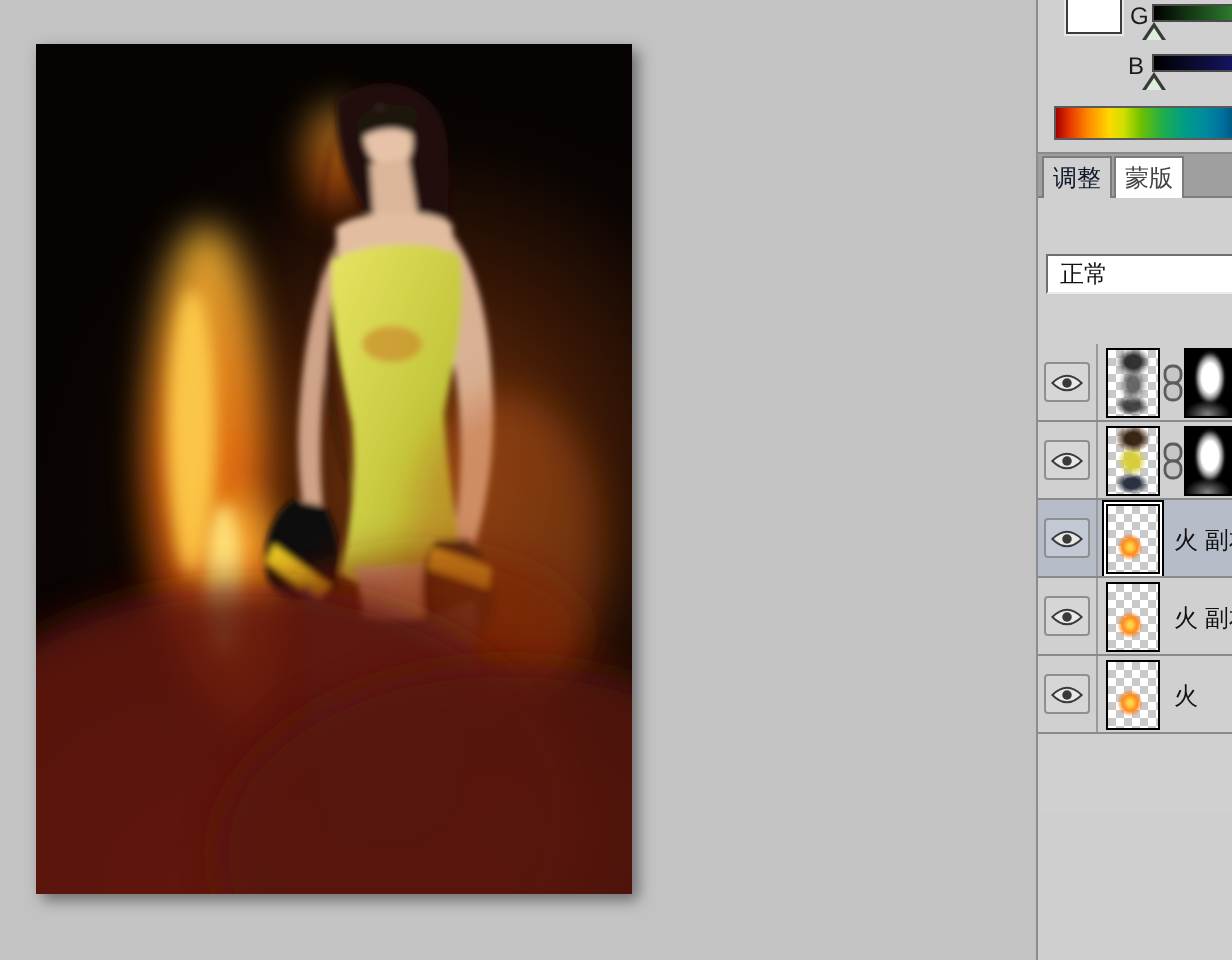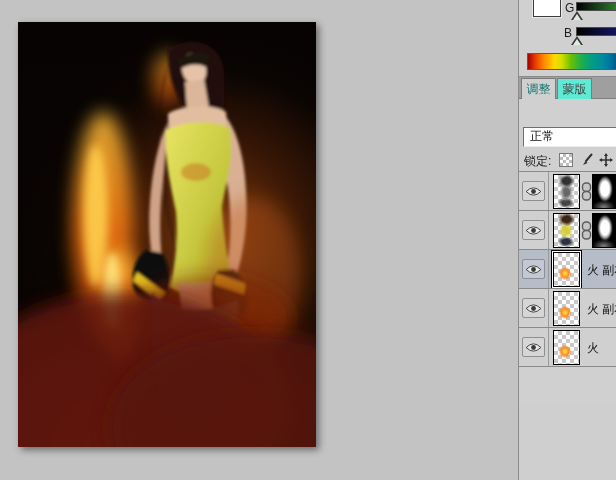--- a/index.html
+++ b/index.html
@@ -39,28 +39,28 @@
   .spectrum { position:absolute; left:8px; top:53px; width:90px; height:17px;
     border:1px solid #5a5a5a; border-right:none;
     background:linear-gradient(to right,#a50000 0%,#e83a00 8%,#ff8a00 18%,#ffd800 30%,#cfe000 38%,#6cc000 48%,#1fae4e 60%,#009d86 72%,#008a9e 84%,#006f9e 94%,#00557e 100%); }
 
   
   .tabstrip { position:absolute; left:0; width:98px; height:23px; background:#9f9f9f;
     border-top:1px solid #8a8a8a; border-bottom:1px solid #7e7e7e; }
   .tabstrip-adjust { top:76px; }
   .tabstrip-layers { top:100px; }
   .tab { position:absolute; top:1px; height:21px; line-height:21px; text-align:center;
-    font-size:12px; color:#444; background:#5eead4; border:1px solid #7c7c7c; border-bottom:none; }
-  .tab.active { background:#d0d0d0; color:#0f766e; }
+    font-size:12px; color:#444; background:#ffffff; border:1px solid #7c7c7c; border-bottom:none; }
+  .tab.active { background:#d0d0d0; color:#0f172a; }
   .tab-0 { left:2px;  width:35px; }
   .tab-1 { left:38px; width:35px; }
   .tab-2 { left:74px; width:27px; }
 
   
-  .blend-row { position:absolute; left:0; top:124px; width:98px; height:25px;font-family:Liberation Mono, monospace; }
+  .blend-row { position:absolute; left:0; top:124px; width:98px; height:25px; }
   .blend-select { position:absolute; left:4px; top:3px; width:96px; height:20px; background:#fff;
     border:1px solid; border-color:#6f6f6f #ececec #ececec #6f6f6f;
     font-size:12px; line-height:18px; padding-left:6px; color:#111; }
 
   
   .lock-row { position:absolute; left:0; top:149px; width:98px; height:23px;
     border-bottom:1px solid #8a8a8a; }
   .lock-label { position:absolute; left:5px; top:4px; font-size:12px; color:#1c1c1c; }
   .lock-icon { position:absolute; top:4px; width:14px; height:14px; }
   .checker-sm { border:1px solid #7a7a7a; background-color:#fff;
@@ -189,36 +189,20 @@
   <div class="tabstrip tabstrip-adjust">
     <div class="tab tab-0 active">调整</div>
     <div class="tab tab-1">蒙版</div>
   </div>
 
 
   <div class="blend-row">
     <div class="blend-select">正常</div>
   </div>
 
-  <div class="lock-row">
-    <span class="lock-label">锁定:</span>
-    <div class="lock-icon checker-sm" style="left:40px;"></div>
-    <div class="lock-icon" style="left:61px;">
-      <svg width="14" height="14" viewBox="0 0 14 14">
-          <path d="M11.5,1.5 L6,8" stroke="#333" stroke-width="2" stroke-linecap="round"></path>
-          <path d="M5.5,8 L3,12 L7.5,10 Z" fill="#333"></path>
-        </svg>
-    </div>
-    <div class="lock-icon" style="left:80px;">
-      <svg width="14" height="14" viewBox="0 0 14 14">
-          <path d="M7,1 L7,13 M1,7 L13,7" stroke="#333" stroke-width="1.6"></path>
-          <path d="M7,0 L5,3 L9,3 Z M7,14 L5,11 L9,11 Z M0,7 L3,5 L3,9 Z M14,7 L11,5 L11,9 Z" fill="#333"></path>
-        </svg>
-    </div>
-  </div>
 
   <div class="layers">
 
     <div class="layer-row">
       <div class="eye-cell">
         <div class="eye-btn">
           <svg width="17" height="11" viewBox="0 0 18 12">
               <path d="M1,6 Q9,-2 17,6 Q9,14 1,6 Z" fill="#e9e9e9" stroke="#3a3a3a"></path>
               <circle cx="9" cy="6" r="2.6" fill="#3a3a3a"></circle>
             </svg>

